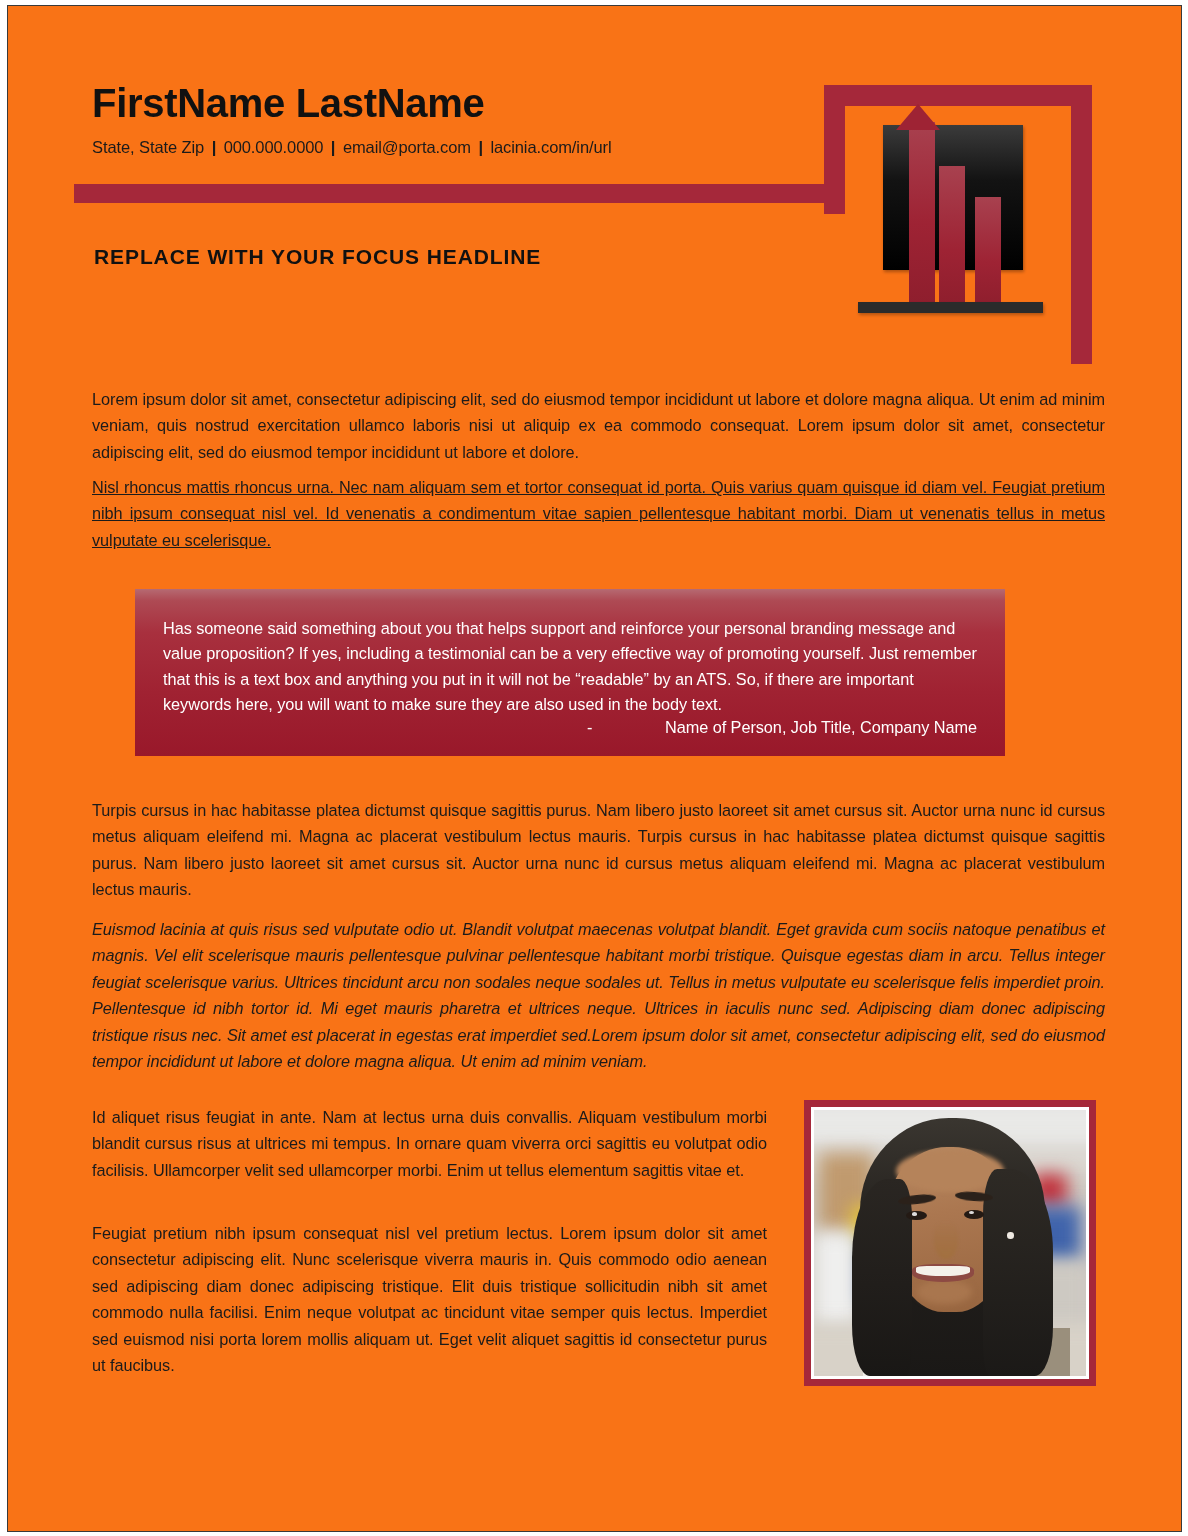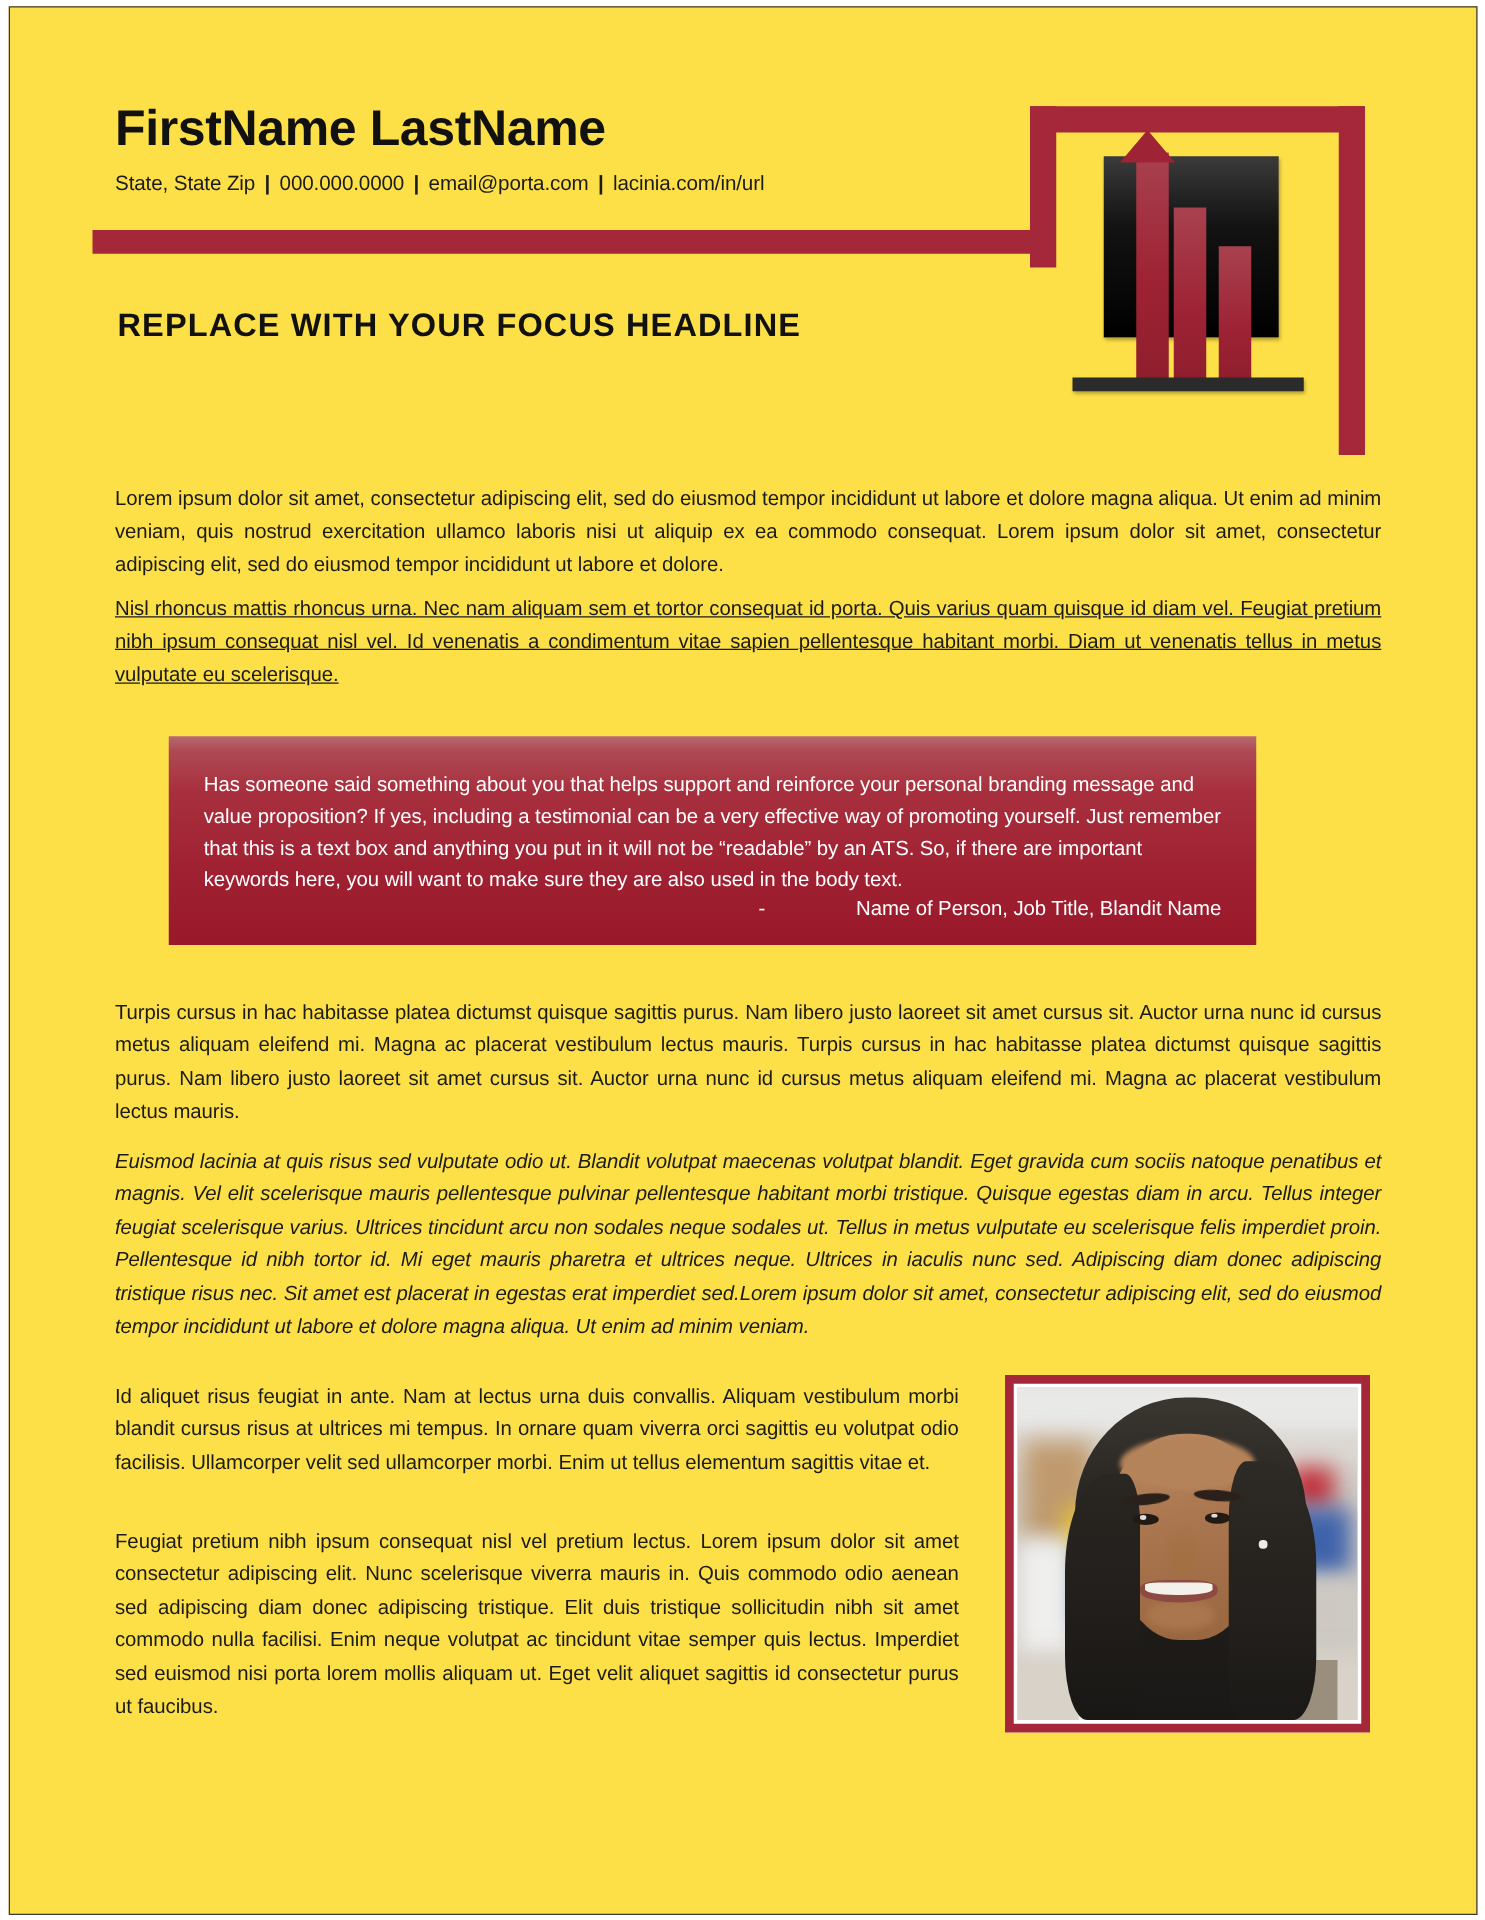--- a/index.html
+++ b/index.html
@@ -14,21 +14,21 @@
     -webkit-font-smoothing: antialiased;
   }
 
   
   #page {
     position: absolute;
     left: 7px;
     top: 5px;
     width: 1175px;
     height: 1527px;
-    background: #fde047;
+    background: #f97316;
     border: 1px solid #3a3a3a;
     box-sizing: border-box;
     overflow: hidden;
   }
 
   
   #name-block {
     position: absolute;
     left: 84px;
     top: 76px;
@@ -59,21 +59,21 @@
     width: 765px;
     height: 19px;
     background: #a5283a;
   }
 
   
   #focus-headline {
     position: absolute;
     left: 86px;
     top: 239px;
-    font-size: 26px;
+    font-size: 21px;
     font-weight: bold;
     color: #111111;
     letter-spacing: 0.9px;
     white-space: nowrap;
     text-align: right;
   }
 
   
   #hero-graphic {
     position: absolute;
@@ -373,21 +373,21 @@
     <div id="arrow-head"></div>
     <div id="chart-baseline"></div>
   </div>
 
   <div class="body-para col-full" id="para-1">Lorem ipsum dolor sit amet, consectetur adipiscing elit, sed do eiusmod tempor incididunt ut labore et dolore magna aliqua. Ut enim ad minim veniam, quis nostrud exercitation ullamco laboris nisi ut aliquip ex ea commodo consequat. Lorem ipsum dolor sit amet, consectetur adipiscing elit, sed do eiusmod tempor incididunt ut labore et dolore.</div>
   <div class="body-para col-full" id="para-2">Nisl rhoncus mattis rhoncus urna. Nec nam aliquam sem et tortor consequat id porta. Quis varius quam quisque id diam vel. Feugiat pretium nibh ipsum consequat nisl vel. Id venenatis a condimentum vitae sapien pellentesque habitant morbi. Diam ut venenatis tellus in metus vulputate eu scelerisque.</div>
 
   <div id="testimonial">
     <div id="testimonial-text">Has someone said something about you that helps support and reinforce your personal branding message and value proposition? If yes, including a testimonial can be a very effective way of promoting yourself. Just remember that this is a text box and anything you put in it will not be “readable” by an ATS. So, if there are important keywords here, you will want to make sure they are also used in the body text.</div>
     <div id="testimonial-attrib">
-      <span class="dash">-</span><span>Name of Person, Job Title, Blandit Name</span>
+      <span class="dash">-</span><span>Name of Person, Job Title, Company Name</span>
     </div>
   </div>
 
   <div class="body-para col-full" id="para-3">Turpis cursus in hac habitasse platea dictumst quisque sagittis purus. Nam libero justo laoreet sit amet cursus sit. Auctor urna nunc id cursus metus aliquam eleifend mi. Magna ac placerat vestibulum lectus mauris. Turpis cursus in hac habitasse platea dictumst quisque sagittis purus. Nam libero justo laoreet sit amet cursus sit. Auctor urna nunc id cursus metus aliquam eleifend mi. Magna ac placerat vestibulum lectus mauris.</div>
   <div class="body-para col-full" id="para-4">Euismod lacinia at quis risus sed vulputate odio ut. Blandit volutpat maecenas volutpat blandit. Eget gravida cum sociis natoque penatibus et magnis. Vel elit scelerisque mauris pellentesque pulvinar pellentesque habitant morbi tristique. Quisque egestas diam in arcu. Tellus integer feugiat scelerisque varius. Ultrices tincidunt arcu non sodales neque sodales ut. Tellus in metus vulputate eu scelerisque felis imperdiet proin. Pellentesque id nibh tortor id. Mi eget mauris pharetra et ultrices neque. Ultrices in iaculis nunc sed. Adipiscing diam donec adipiscing tristique risus nec. Sit amet est placerat in egestas erat imperdiet sed.Lorem ipsum dolor sit amet, consectetur adipiscing elit, sed do eiusmod tempor incididunt ut labore et dolore magna aliqua. Ut enim ad minim veniam.</div>
   <div class="body-para col-narrow" id="para-5">Id aliquet risus feugiat in ante. Nam at lectus urna duis convallis. Aliquam vestibulum morbi blandit cursus risus at ultrices mi tempus. In ornare quam viverra orci sagittis eu volutpat odio facilisis. Ullamcorper velit sed ullamcorper morbi. Enim ut tellus elementum sagittis vitae et.</div>
   <div class="body-para col-narrow" id="para-6">Feugiat pretium nibh ipsum consequat nisl vel pretium lectus. Lorem ipsum dolor sit amet consectetur adipiscing elit. Nunc scelerisque viverra mauris in. Quis commodo odio aenean sed adipiscing diam donec adipiscing tristique. Elit duis tristique sollicitudin nibh sit amet commodo nulla facilisi. Enim neque volutpat ac tincidunt vitae semper quis lectus. Imperdiet sed euismod nisi porta lorem mollis aliquam ut. Eget velit aliquet sagittis id consectetur purus ut faucibus.</div>
 
   <div id="portrait-frame">
     <div id="portrait-photo">

